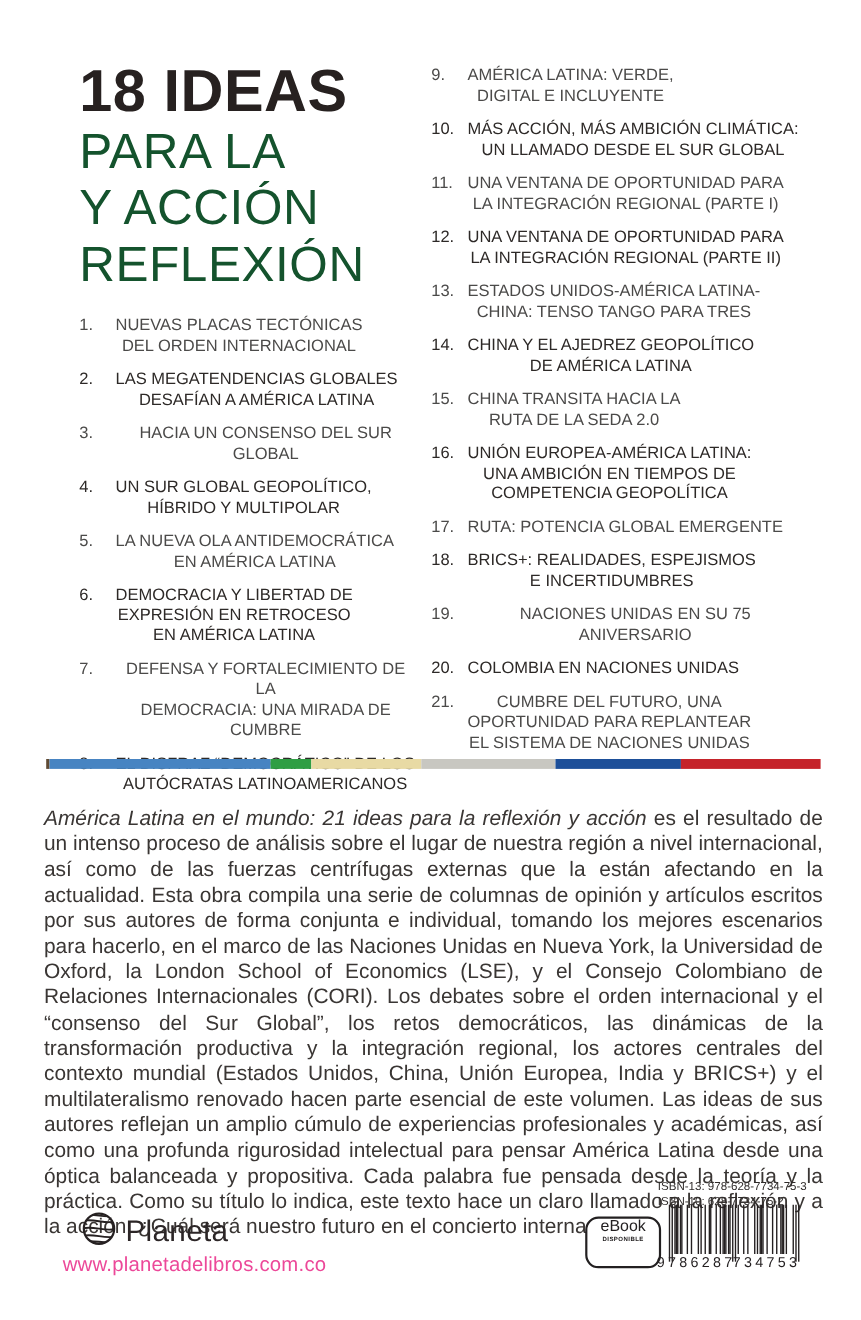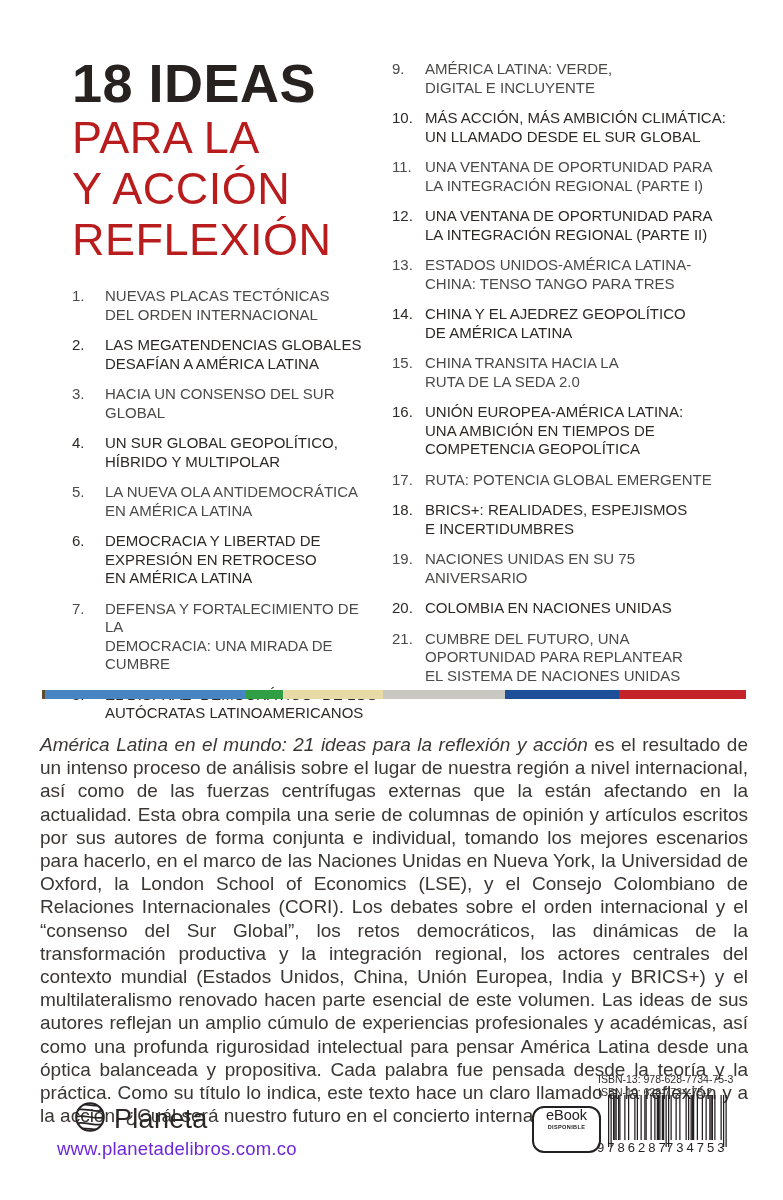--- a/index.html
+++ b/index.html
@@ -3,42 +3,42 @@
 <meta charset="utf-8">
 <style>
   html,body{margin:0;padding:0;background:#ffffff;}
   .page{
     position:relative;width:783px;height:1200px;background:#ffffff;
     font-family:"Liberation Sans",sans-serif;overflow:hidden;color:#2d2927;
   }
   
   .left-col{position:absolute;left:72px;top:54px;width:306px;}
   .title-main{font-size:54px;line-height:58px;font-weight:800;color:#272120;letter-spacing:0.5px;}
-  .title-sub{font-size:45px;line-height:51px;font-weight:400;color:#b91c1c;letter-spacing:0.5px;}
+  .title-sub{font-size:45px;line-height:51px;font-weight:400;color:#14532d;letter-spacing:0.5px;}
   .title-block{margin-bottom:22px;}
   
   .right-col{position:absolute;left:392px;top:60px;width:338px;}
   .toc{display:flex;flex-direction:column;}
   .toc-item{display:flex;margin-bottom:12px;font-size:15px;line-height:18.5px;color:#4b4a49;}
   .toc-item.bold{font-weight:400;color:#2d2927;}
   .toc-num{flex:0 0 33px;}
-  .toc-text{white-space:pre-line;}
+  .toc-text{white-space:pre-line;text-align:center;}
   
   .stripe{position:absolute;left:42px;top:690px;width:704px;height:9px;display:flex;}
   .stripe div{height:100%;}
   
   .blurb{
     position:absolute;left:40px;top:714px;width:708px;
     font-size:19px;line-height:23.2px;color:#3a3634;text-align:justify;
   }
   .blurb .it{font-style:italic;}
   
   .brand{position:absolute;left:73px;top:1100px;display:flex;align-items:center;gap:7px;text-align:right;}
   .brand-name{font-size:27px;color:#2c2627;letter-spacing:0.3px;}
-  .site{position:absolute;left:57px;top:1138px;font-size:18.5px;color:#6d28d9;letter-spacing:0.2px;}
+  .site{position:absolute;left:57px;top:1138px;font-size:18.5px;color:#ec4899;letter-spacing:0.2px;}
   .isbn{position:absolute;left:598px;top:1073px;font-size:10.5px;line-height:12.5px;color:#2f2b2a;}
   .ebook{
     position:absolute;left:532px;top:1106px;width:69px;height:47px;
     border:2.5px solid #232021;border-radius:12px;box-sizing:border-box;
     display:flex;flex-direction:column;align-items:center;justify-content:flex-start;background:#fff;
   }
   .ebook-main{font-size:14.5px;color:#232021;line-height:15px;}
   .ebook-sub{font-size:5.5px;font-weight:700;letter-spacing:0.4px;color:#232021;margin-top:1px;}
   .barcode{position:absolute;left:595px;top:1095px;}
 </style>

